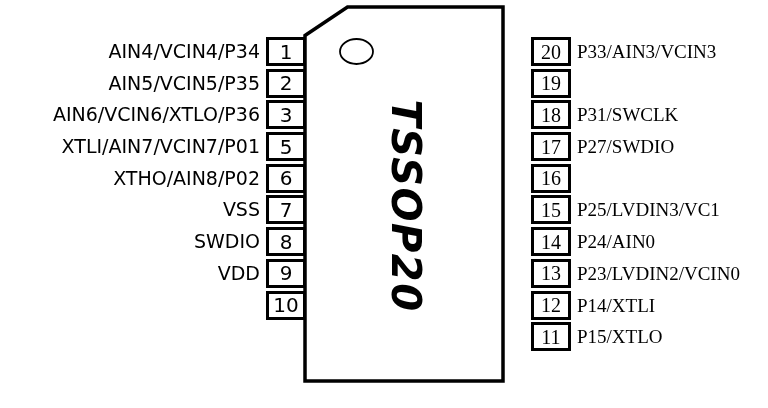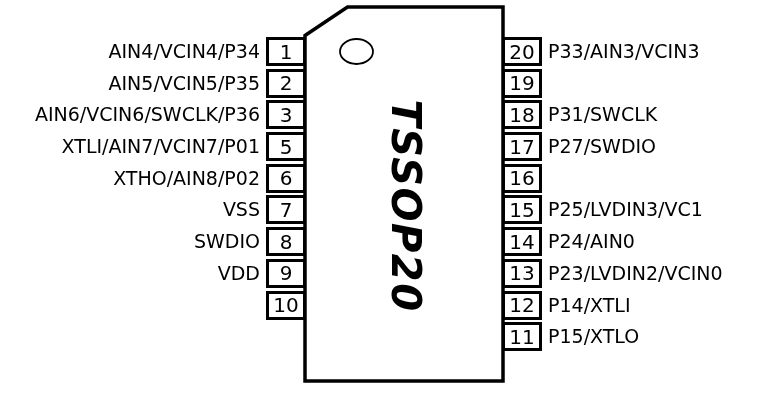--- a/index.html
+++ b/index.html
@@ -17,25 +17,26 @@
     left: 0; top: 0;
   }
   .pin-col {
     position: absolute;
     top: 37px;
     display: flex;
     flex-direction: column;
     row-gap: 2.7px;
   }
   #left-col  { left: 0px;  width: 306px; }
-  #right-col { left: 502px; width: 246px; }
+  #right-col { left: 502px; width: 246px; font-family: Liberation Serif, serif; }
   .prow {
     display: flex;
     align-items: center;
     height: 29px;
+    margin-left: 29px;
   }
   #left-col .prow  { justify-content: flex-end; }
   #right-col .prow { justify-content: flex-start; }
   .pbox {
     box-sizing: border-box;
     width: 40px;
     height: 29px;
     border: 3px solid #000000;
     background: #ffffff;
     display: flex;
@@ -78,21 +79,21 @@
   <div id="left-col" class="pin-col">
     <div class="prow">
       <span class="plabel">AIN4/VCIN4/P34</span>
       <span class="pbox">1</span>
     </div>
     <div class="prow">
       <span class="plabel">AIN5/VCIN5/P35</span>
       <span class="pbox">2</span>
     </div>
     <div class="prow">
-      <span class="plabel">AIN6/VCIN6/SWCLK/P36</span>
+      <span class="plabel">AIN6/VCIN6/XTLO/P36</span>
       <span class="pbox">3</span>
     </div>
     <div class="prow">
       <span class="plabel">XTLI/AIN7/VCIN7/P01</span>
       <span class="pbox">5</span>
     </div>
     <div class="prow">
       <span class="plabel">XTHO/AIN8/P02</span>
       <span class="pbox">6</span>
     </div>

